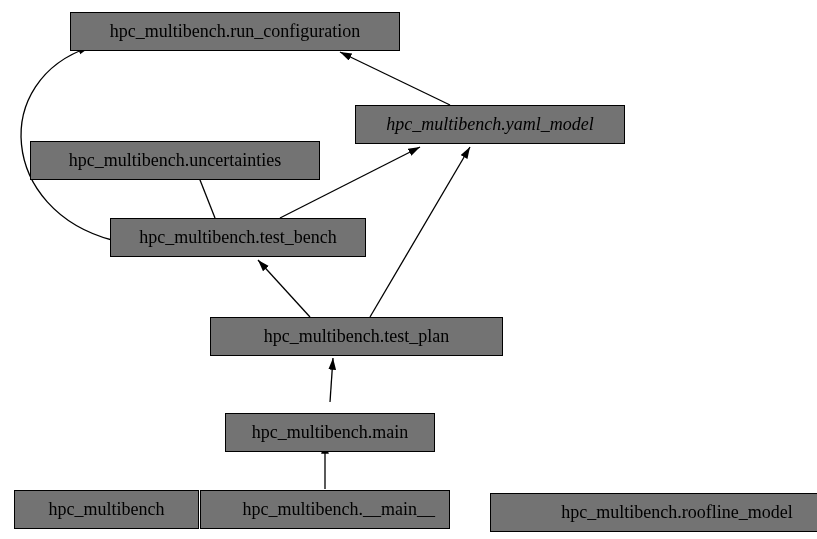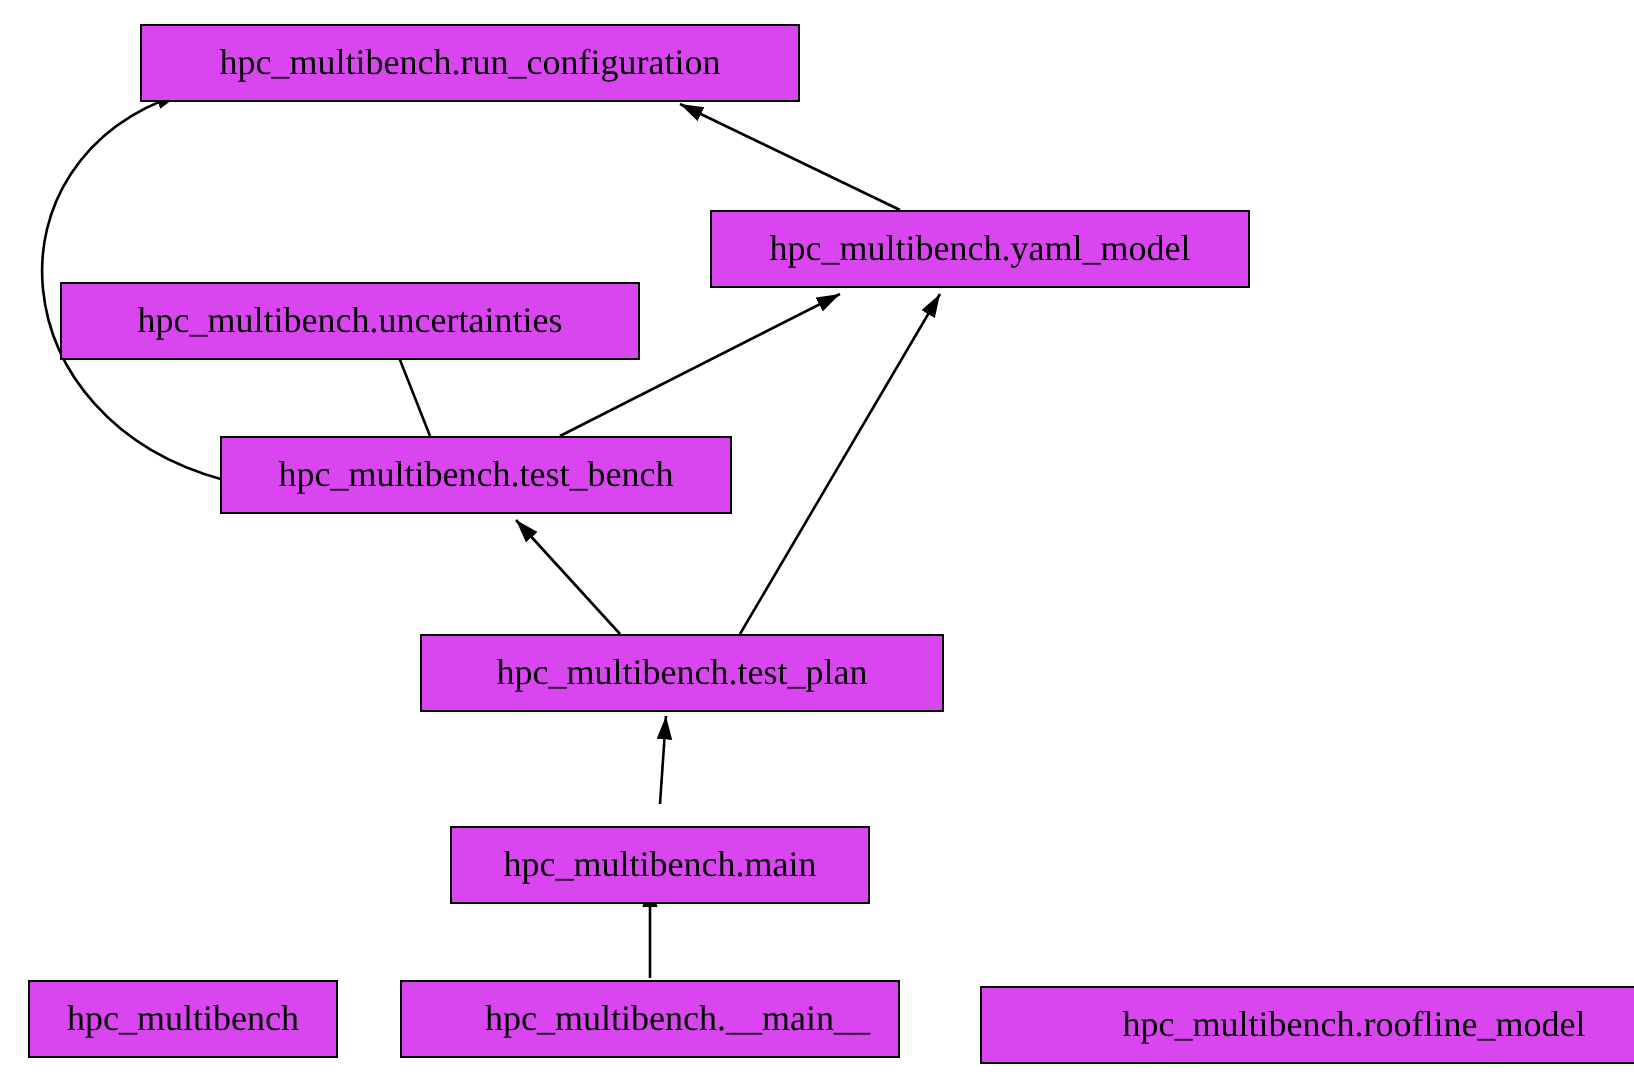--- a/index.html
+++ b/index.html
@@ -6,21 +6,21 @@
     body {
       width: 817px;
       height: 539px;
       position: relative;
       background: #fff;
       font-family: "Times New Roman", Times, serif;
     }
     .node {
       position: absolute;
       border: 1px solid #000;
-      background: #d946ef;
+      background: #737373;
       padding: 8px 14px;
       font-size: 18px;
       white-space: nowrap;
       text-align: center;
     }
     svg.edges {
       position: absolute;
       top: 0;
       left: 0;
       width: 817px;
@@ -52,25 +52,25 @@
 
   <path d="M 112 240 C 0 210, -10 80, 90 47" fill="none" stroke="#000" stroke-width="1.3" marker-end="url(#arrow)"></path>
 
   <line x1="450" y1="105" x2="340" y2="52" stroke="#000" stroke-width="1.3" marker-end="url(#arrow)"></line>
 </svg>
 
 <div class="node" style="left:70px; top:12px; width:330px;">hpc_multibench.run_configuration</div>
 
 <div class="node" style="left:30px; top:105px; width:290px;margin-top:36px;">hpc_multibench.uncertainties</div>
 
-<div class="node" style="left:355px; top:105px; width:270px;">hpc_multibench.yaml_model</div>
+<div class="node" style="left:355px; top:105px; width:270px;font-style:italic;">hpc_multibench.yaml_model</div>
 
 <div class="node" style="left:110px; top:218px; width:256px;">hpc_multibench.test_bench</div>
 
-<div class="node" style="left:210px; top:317px; width:262px;">hpc_multibench.test_plan</div>
+<div class="node" style="left:210px; top:317px; width:293px;">hpc_multibench.test_plan</div>
 
 <div class="node" style="left:225px; top:403px; width:210px;margin-top:10px;">hpc_multibench.main</div>
 
-<div class="node" style="left:14px; top:490px; width:155px;">hpc_multibench</div>
+<div class="node" style="left:14px; top:490px; width:185px;">hpc_multibench</div>
 
 <div class="node" style="left:200px; top:490px; width:250px;text-align:right;">hpc_multibench.__main__</div>
 
 <div class="node" style="left:490px; top:493px; width:374px;">hpc_multibench.roofline_model</div>
 
 </body></html>

